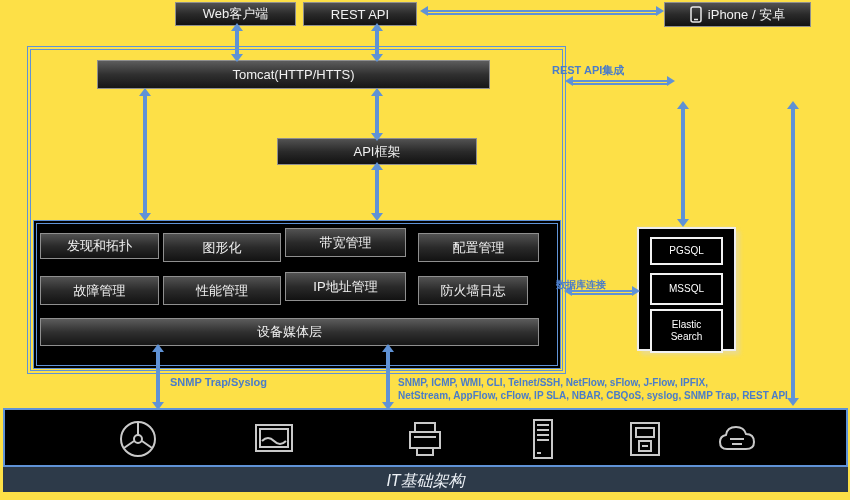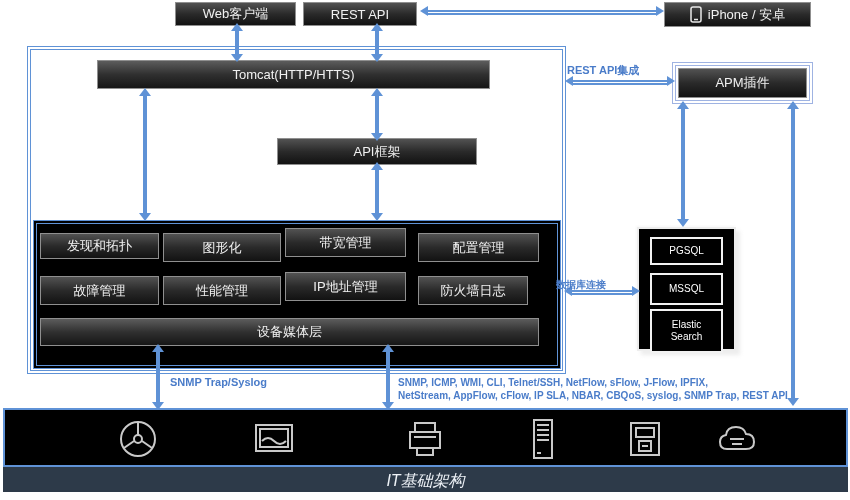--- a/index.html
+++ b/index.html
@@ -1,19 +1,19 @@
 <!DOCTYPE html>
 <html><head>
 <meta charset="utf-8">
 <style>
   * { box-sizing: border-box; margin: 0; padding: 0; }
   html,body { background:#000; }
   .stage{
     position:relative; width:850px; height:500px; overflow:hidden;
-    background:#ffffff; font-family:"Liberation Sans","DejaVu Sans",sans-serif;
+    background:#fde047; font-family:"Liberation Sans","DejaVu Sans",sans-serif;
   }
   
   .nbox{
     position:absolute; display:flex; align-items:center; justify-content:center;
     background:linear-gradient(180deg,#525252 0%,#2a2a2a 50%,#121212 100%);
     border:1px solid #8f8f8f; color:#f1f1f1; font-size:13px; white-space:nowrap;
   }
   .nbox.light{ background:linear-gradient(180deg,#5c5c5c 0%,#303030 50%,#161616 100%); }
   
   .frame{ position:absolute; border:4px double #5f92d6; background:transparent; }
@@ -89,25 +89,22 @@
     <div class="nbox light" style="left:3px;top:94px;width:499px;height:28px;">设备媒体层</div>
   </div>
 
   <div class="varr" style="left:156px;top:352px;height:50px;"></div>
   <div class="varr" style="left:386px;top:352px;height:50px;"></div>
 
   <div class="blabel" style="left:170px;top:376px;">SNMP Trap/Syslog</div>
   <div class="blabel small" style="left:398px;top:377px;">SNMP, ICMP, WMI, CLI, Telnet/SSH, NetFlow, sFlow, J-Flow, IPFIX,</div>
   <div class="blabel small" style="left:398px;top:390px;">NetStream, AppFlow, cFlow, IP SLA, NBAR, CBQoS, syslog, SNMP Trap, REST API</div>
 
-  <div class="frame" style="left:672px;top:62px;width:141px;height:42px;border-color:#9fb3e2;">
-    <div class="nbox" style="left:2px;top:2px;width:129px;height:30px;">APM插件</div>
-  </div>
   <div class="harr" style="left:573px;top:80px;width:94px;"></div>
-  <div class="blabel" style="left:567px;top:63px;">REST API集成</div>
+  <div class="blabel" style="left:552px;top:63px;">REST API集成</div>
 
   <div class="varr" style="left:681px;top:109px;height:110px;"></div>
   <div class="varr" style="left:791px;top:109px;height:289px;"></div>
 
   <div class="stack" style="left:637px;top:227px;width:99px;height:124px;">
     <div class="stack-item" style="top:8px;height:28px;">PGSQL</div>
     <div class="stack-item" style="top:44px;height:32px;">MSSQL</div>
     <div class="stack-item" style="top:80px;height:36px;white-space:normal;padding:20px;">Elastic Search</div>
   </div>
   <div class="harr" style="left:572px;top:290px;width:60px;"></div>

